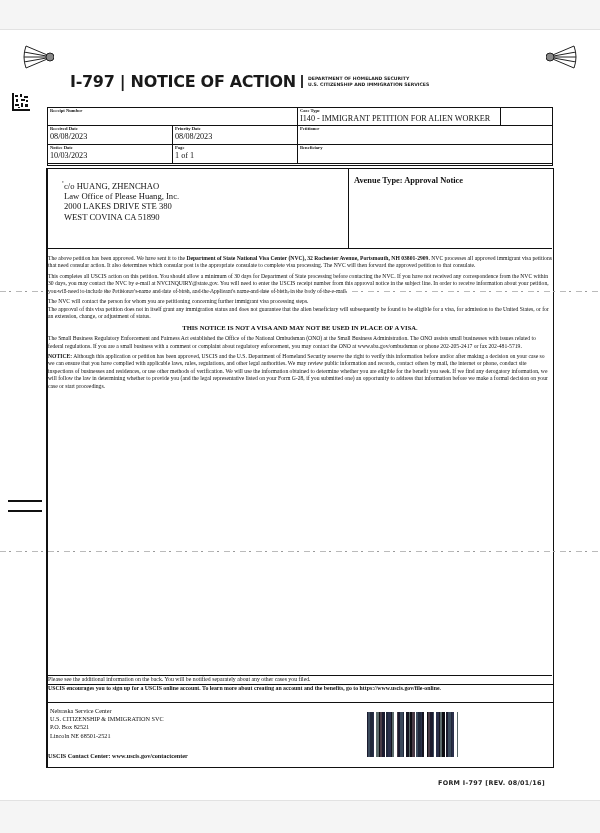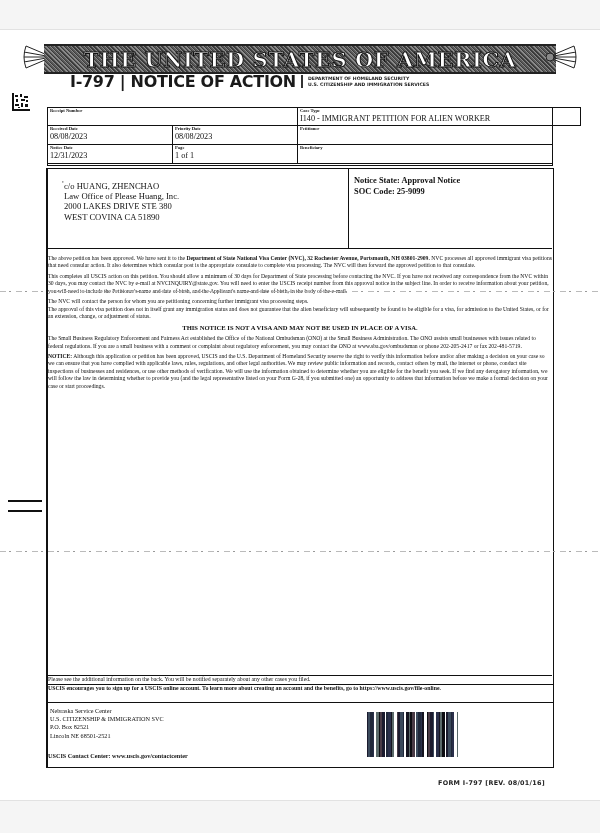--- a/index.html
+++ b/index.html
@@ -72,23 +72,20 @@
 <div class="top-band"></div>
 
 <div class="banner">
   <svg class="fan left" viewBox="0 0 32 35">
     <g fill="none" stroke="#222" stroke-width="1">
       <path d="M30 17 L4 6 M30 17 L2 12 M30 17 L2 17 M30 17 L2 22 M30 17 L4 28"></path>
       <path d="M4 6 Q0 17 4 28"></path>
       <circle cx="28" cy="17" r="4" fill="#888"></circle>
     </g>
   </svg>
-  <div class="banner-bar">
-    <span class="banner-text">THE UNITED STATES OF AMERICA</span>
-  </div>
   <svg class="fan right" viewBox="0 0 32 35">
     <g fill="none" stroke="#222" stroke-width="1">
       <path d="M30 17 L4 6 M30 17 L2 12 M30 17 L2 17 M30 17 L2 22 M30 17 L4 28"></path>
       <path d="M4 6 Q0 17 4 28"></path>
       <circle cx="28" cy="17" r="4" fill="#888"></circle>
     </g>
   </svg>
 </div>
 
 <div class="title-row">
@@ -116,39 +113,39 @@
       <rect x="13" y="11" width="3" height="3"></rect>
     <rect x="6" y="14" width="2" height="1"></rect>
   </g>
 </svg>
 
 <div class="frame" style="left:47px; top:107px; width:506px; height:59px;"></div>
 <div class="cell" style="left:47px; top:107px; width:251px; height:19px;">
   <span class="lbl">Receipt Number</span>
   <span class="val tiny"></span>
 </div>
-<div class="cell" style="left:297px; top:107px; width:284px; height:19px;">
+<div class="cell" style="left:297px; top:107px; width:204px; height:19px;">
   <span class="lbl">Case Type</span>
   <span class="val">I140 - IMMIGRANT PETITION FOR ALIEN WORKER</span>
 </div>
 <div class="cell" style="left:47px; top:125px; width:126px; height:20px;">
   <span class="lbl">Received Date</span>
   <span class="val">08/08/2023</span>
 </div>
 <div class="cell" style="left:172px; top:125px; width:126px; height:20px;">
   <span class="lbl">Priority Date</span>
   <span class="val">08/08/2023</span>
 </div>
 <div class="cell" style="left:297px; top:125px; width:256px; height:20px;">
   <span class="lbl">Petitioner</span>
   <span class="val tiny"></span>
 </div>
 <div class="cell" style="left:47px; top:144px; width:126px; height:20px;">
   <span class="lbl">Notice Date</span>
-  <span class="val">12/31/2023</span>
+  <span class="val">10/03/2023</span>
 </div>
 <div class="cell" style="left:172px; top:144px; width:126px; height:20px;">
   <span class="lbl">Page</span>
   <span class="val">1 of 1</span>
 </div>
 <div class="cell" style="left:297px; top:144px; width:256px; height:20px;">
   <span class="lbl">Beneficiary</span>
   <span class="val tiny"></span>
 </div>
 
@@ -158,22 +155,21 @@
 
 <div class="addr">
   <span class="mark">c</span>
   <div>c/o HUANG, ZHENCHAO</div>
   <div>Law Office of Please Huang, Inc.</div>
   <div>2000 LAKES DRIVE STE 380</div>
   <div>WEST COVINA  CA  51890</div>
 </div>
 
 <div class="notice-info">
-  <div>Notice State: Approval Notice</div>
-  <div>SOC Code: 25-9099</div>
+  <div>Avenue Type: Approval Notice</div>
 </div>
 
 <div class="body-text" style="top:255px;">
   <p><span>The above petition has been approved. We have sent it to the </span><span class="b">Department of State National Visa Center (NVC), 32 Rochester Avenue, Portsmouth, NH 03801-2909.</span><span> NVC processes all approved immigrant visa petitions that need consular action. It also determines which consular post is the appropriate consulate to complete visa processing. The NVC will then forward the approved petition to that consulate.</span></p>
   <p>This completes all USCIS action on this petition. You should allow a minimum of 30 days for Department of State processing before contacting the NVC. If you have not received any correspondence from the NVC within 30 days, you may contact the NVC by e-mail at NVCINQUIRY@state.gov. You will need to enter the USCIS receipt number from this approval notice in the subject line. In order to receive information about your petition, you will need to include the Petitioner's name and date of birth, and the Applicant's name and date of birth, in the body of the e-mail.</p>
   <p style="margin-bottom:0;">The NVC will contact the person for whom you are petitioning concerning further immigrant visa processing steps.</p>
   <p>The approval of this visa petition does not in itself grant any immigration status and does not guarantee that the alien beneficiary will subsequently be found to be eligible for a visa, for admission to the United States, or for an extension, change, or adjustment of status.</p>
   <div class="center-bold">THIS NOTICE IS NOT A VISA AND MAY NOT BE USED IN PLACE OF A VISA.</div>
   <p>The Small Business Regulatory Enforcement and Fairness Act established the Office of the National Ombudsman (ONO) at the Small Business Administration. The ONO assists small businesses with issues related to federal regulations. If you are a small business with a comment or complaint about regulatory enforcement, you may contact the ONO at www.sba.gov/ombudsman or phone 202-205-2417 or fax 202-481-5719.</p>
   <p><span class="b">NOTICE:</span><span> Although this application or petition has been approved, USCIS and the U.S. Department of Homeland Security reserve the right to verify this information before and/or after making a decision on your case so we can ensure that you have complied with applicable laws, rules, regulations, and other legal authorities. We may review public information and records, contact others by mail, the internet or phone, conduct site inspections of businesses and residences, or use other methods of verification. We will use the information obtained to determine whether you are eligible for the benefit you seek. If we find any derogatory information, we will follow the law in determining whether to provide you (and the legal representative listed on your Form G-28, if you submitted one) an opportunity to address that information before we make a formal decision on your case or start proceedings.</span></p>

